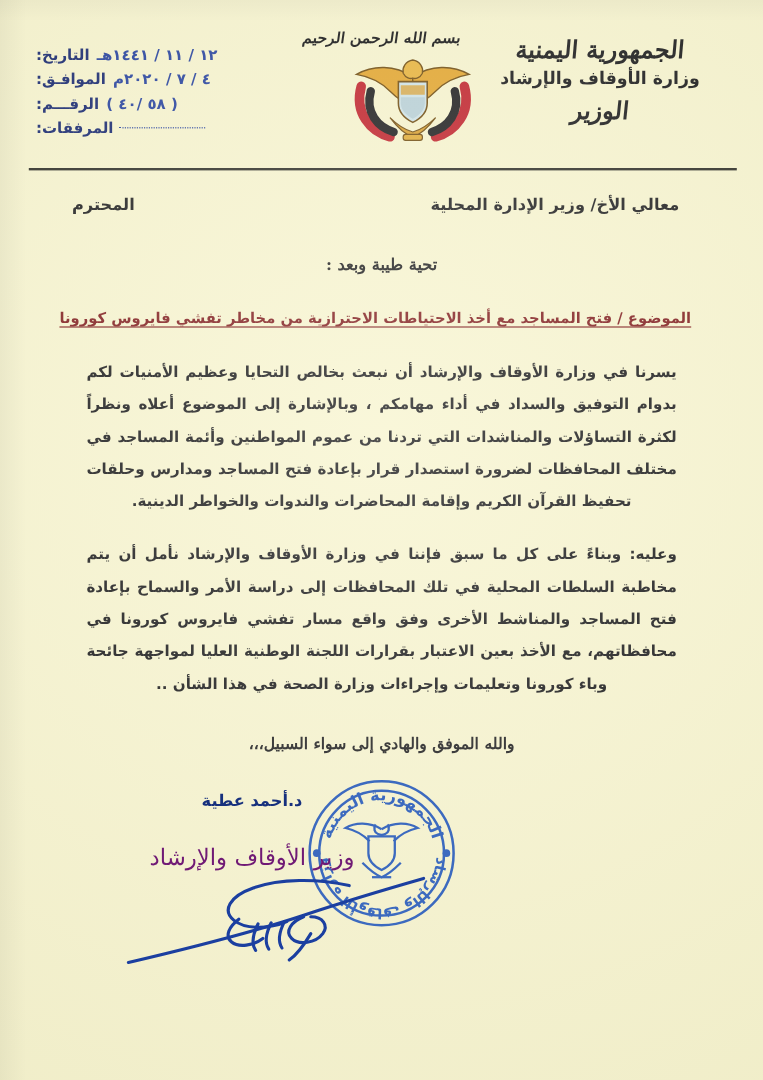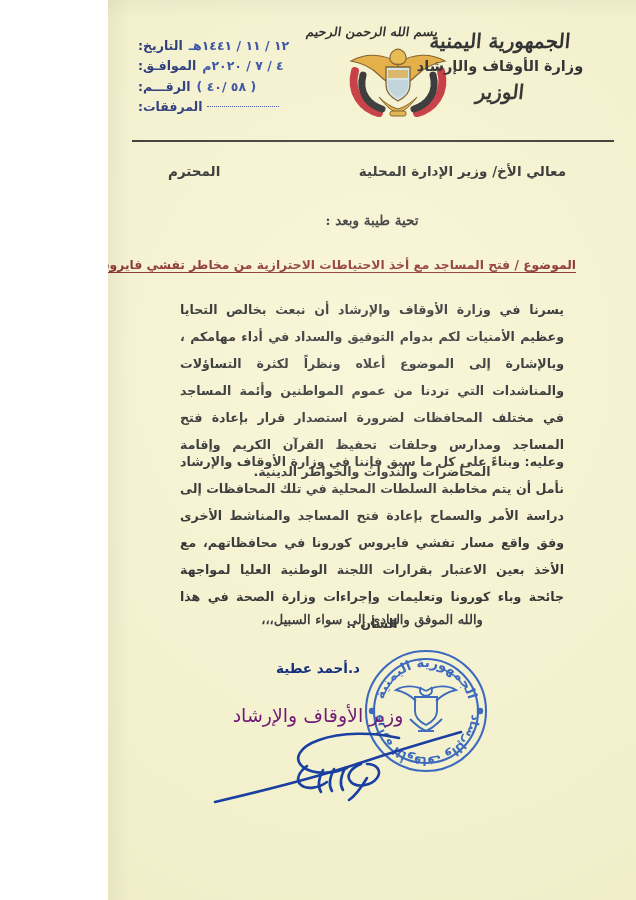--- a/index.html
+++ b/index.html
@@ -2,21 +2,21 @@
 <html lang="ar" dir="rtl"><head>
 <meta charset="utf-8">
 <style>
   html, body {
     margin: 0;
     padding: 0;
     background: #ffffff;
   }
   #page {
     position: relative;
-    width: 528px;
+    width: 636px;
     height: 900px;
     background: #f7f4cd;
     overflow: hidden;
     font-family: "DejaVu Sans", sans-serif;
     color: #1a1a1a;
   }
   
   #page::after {
     content: "";
     position: absolute;

